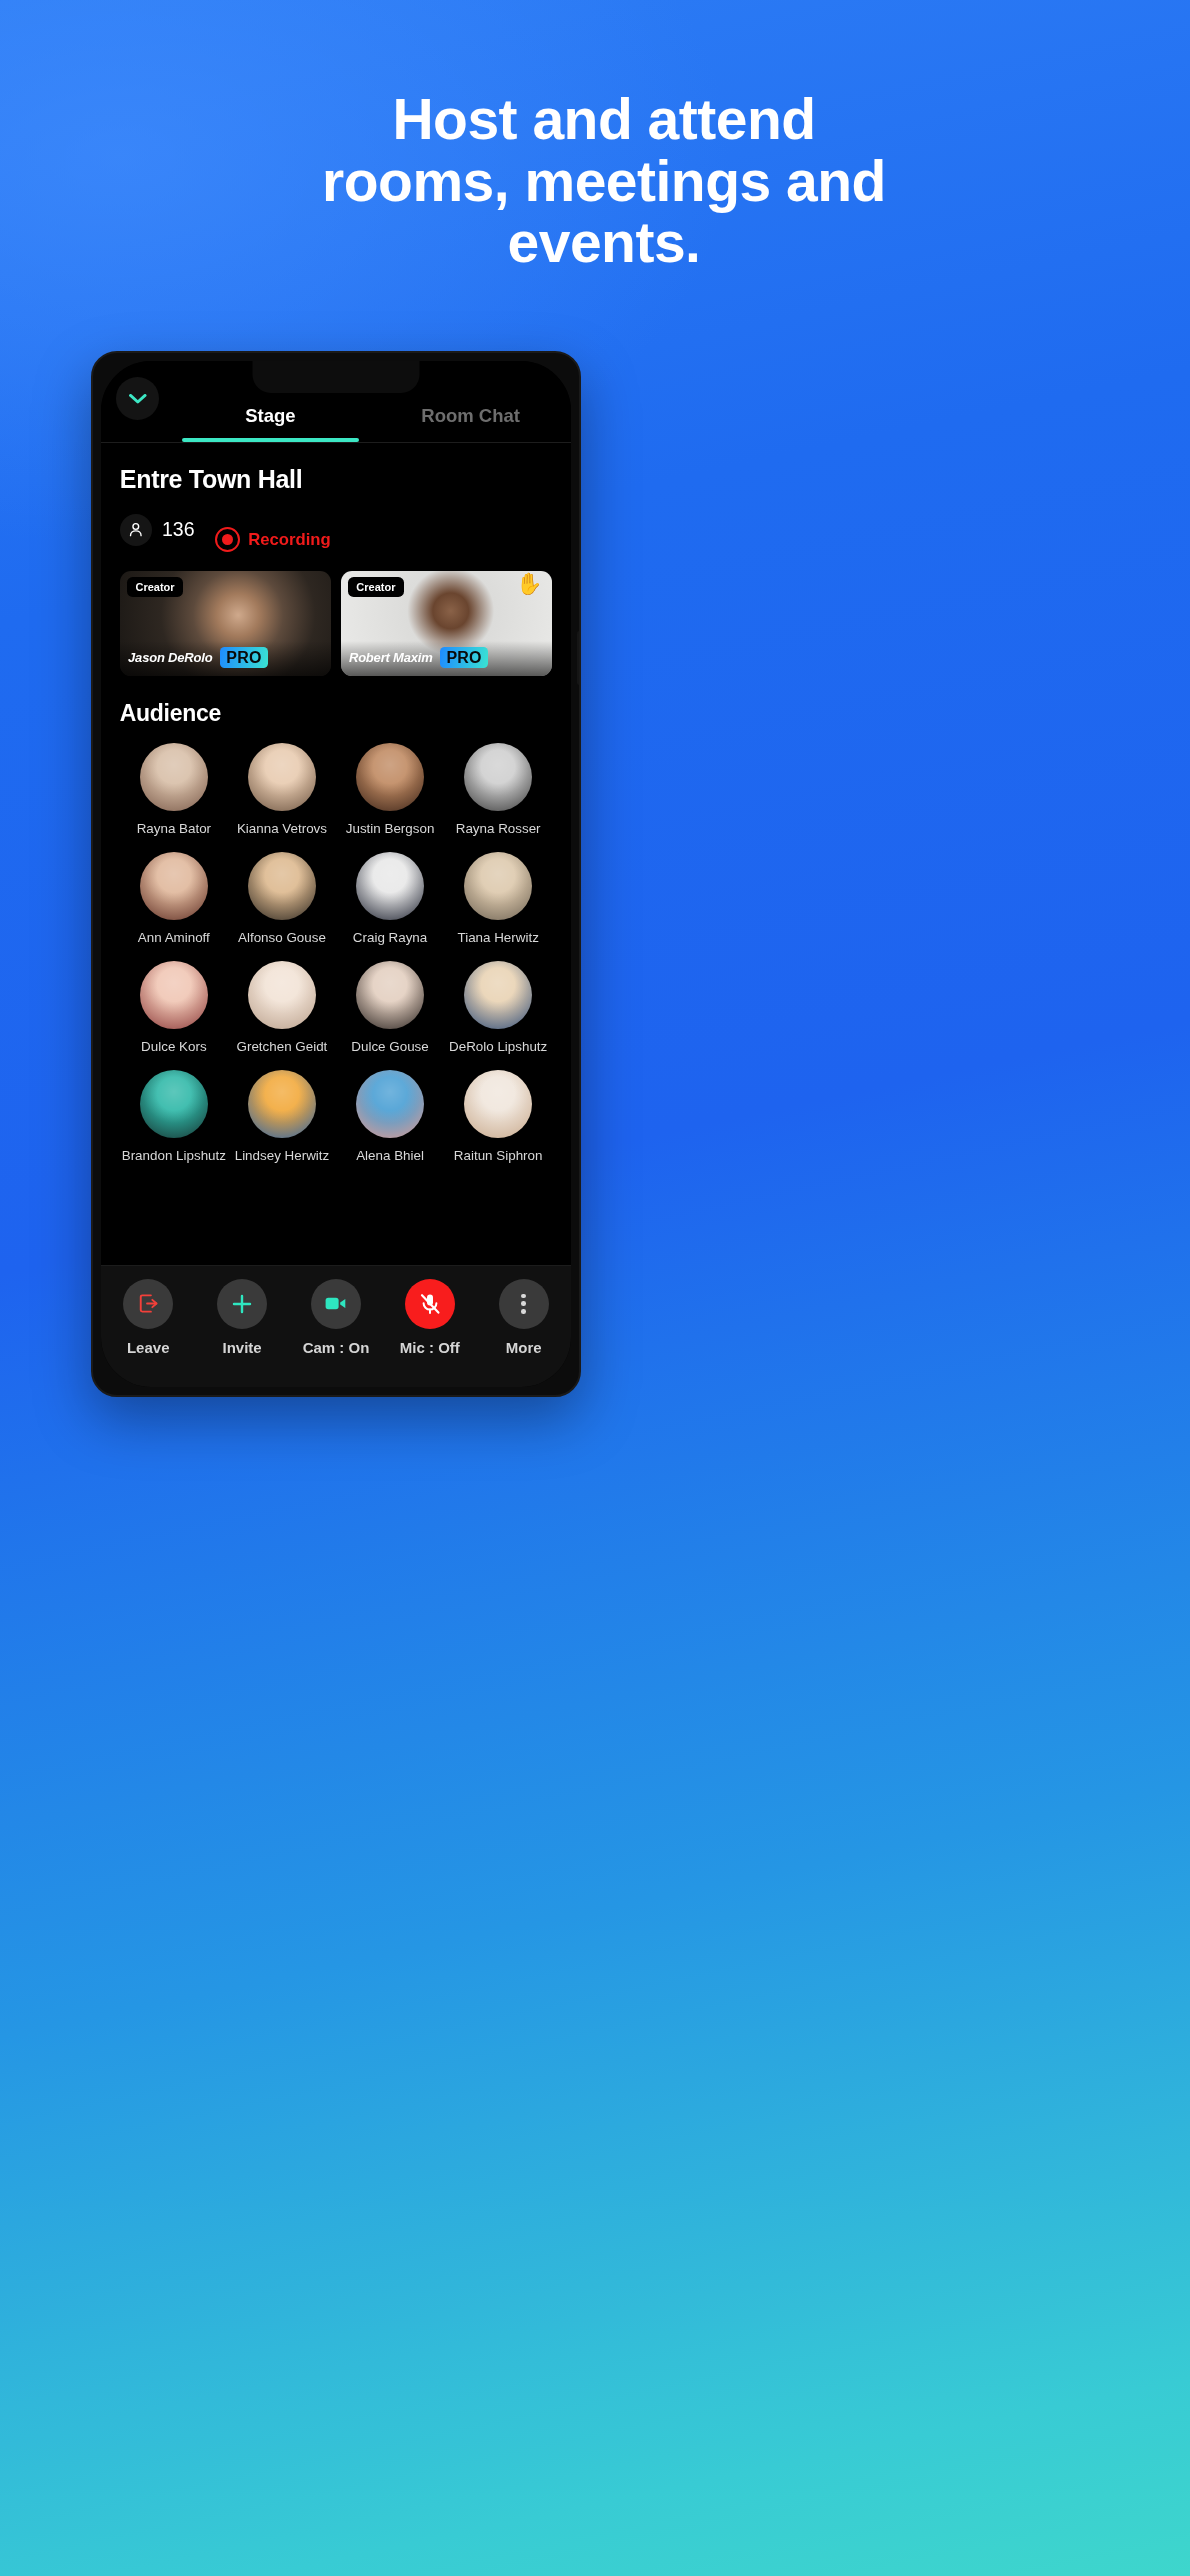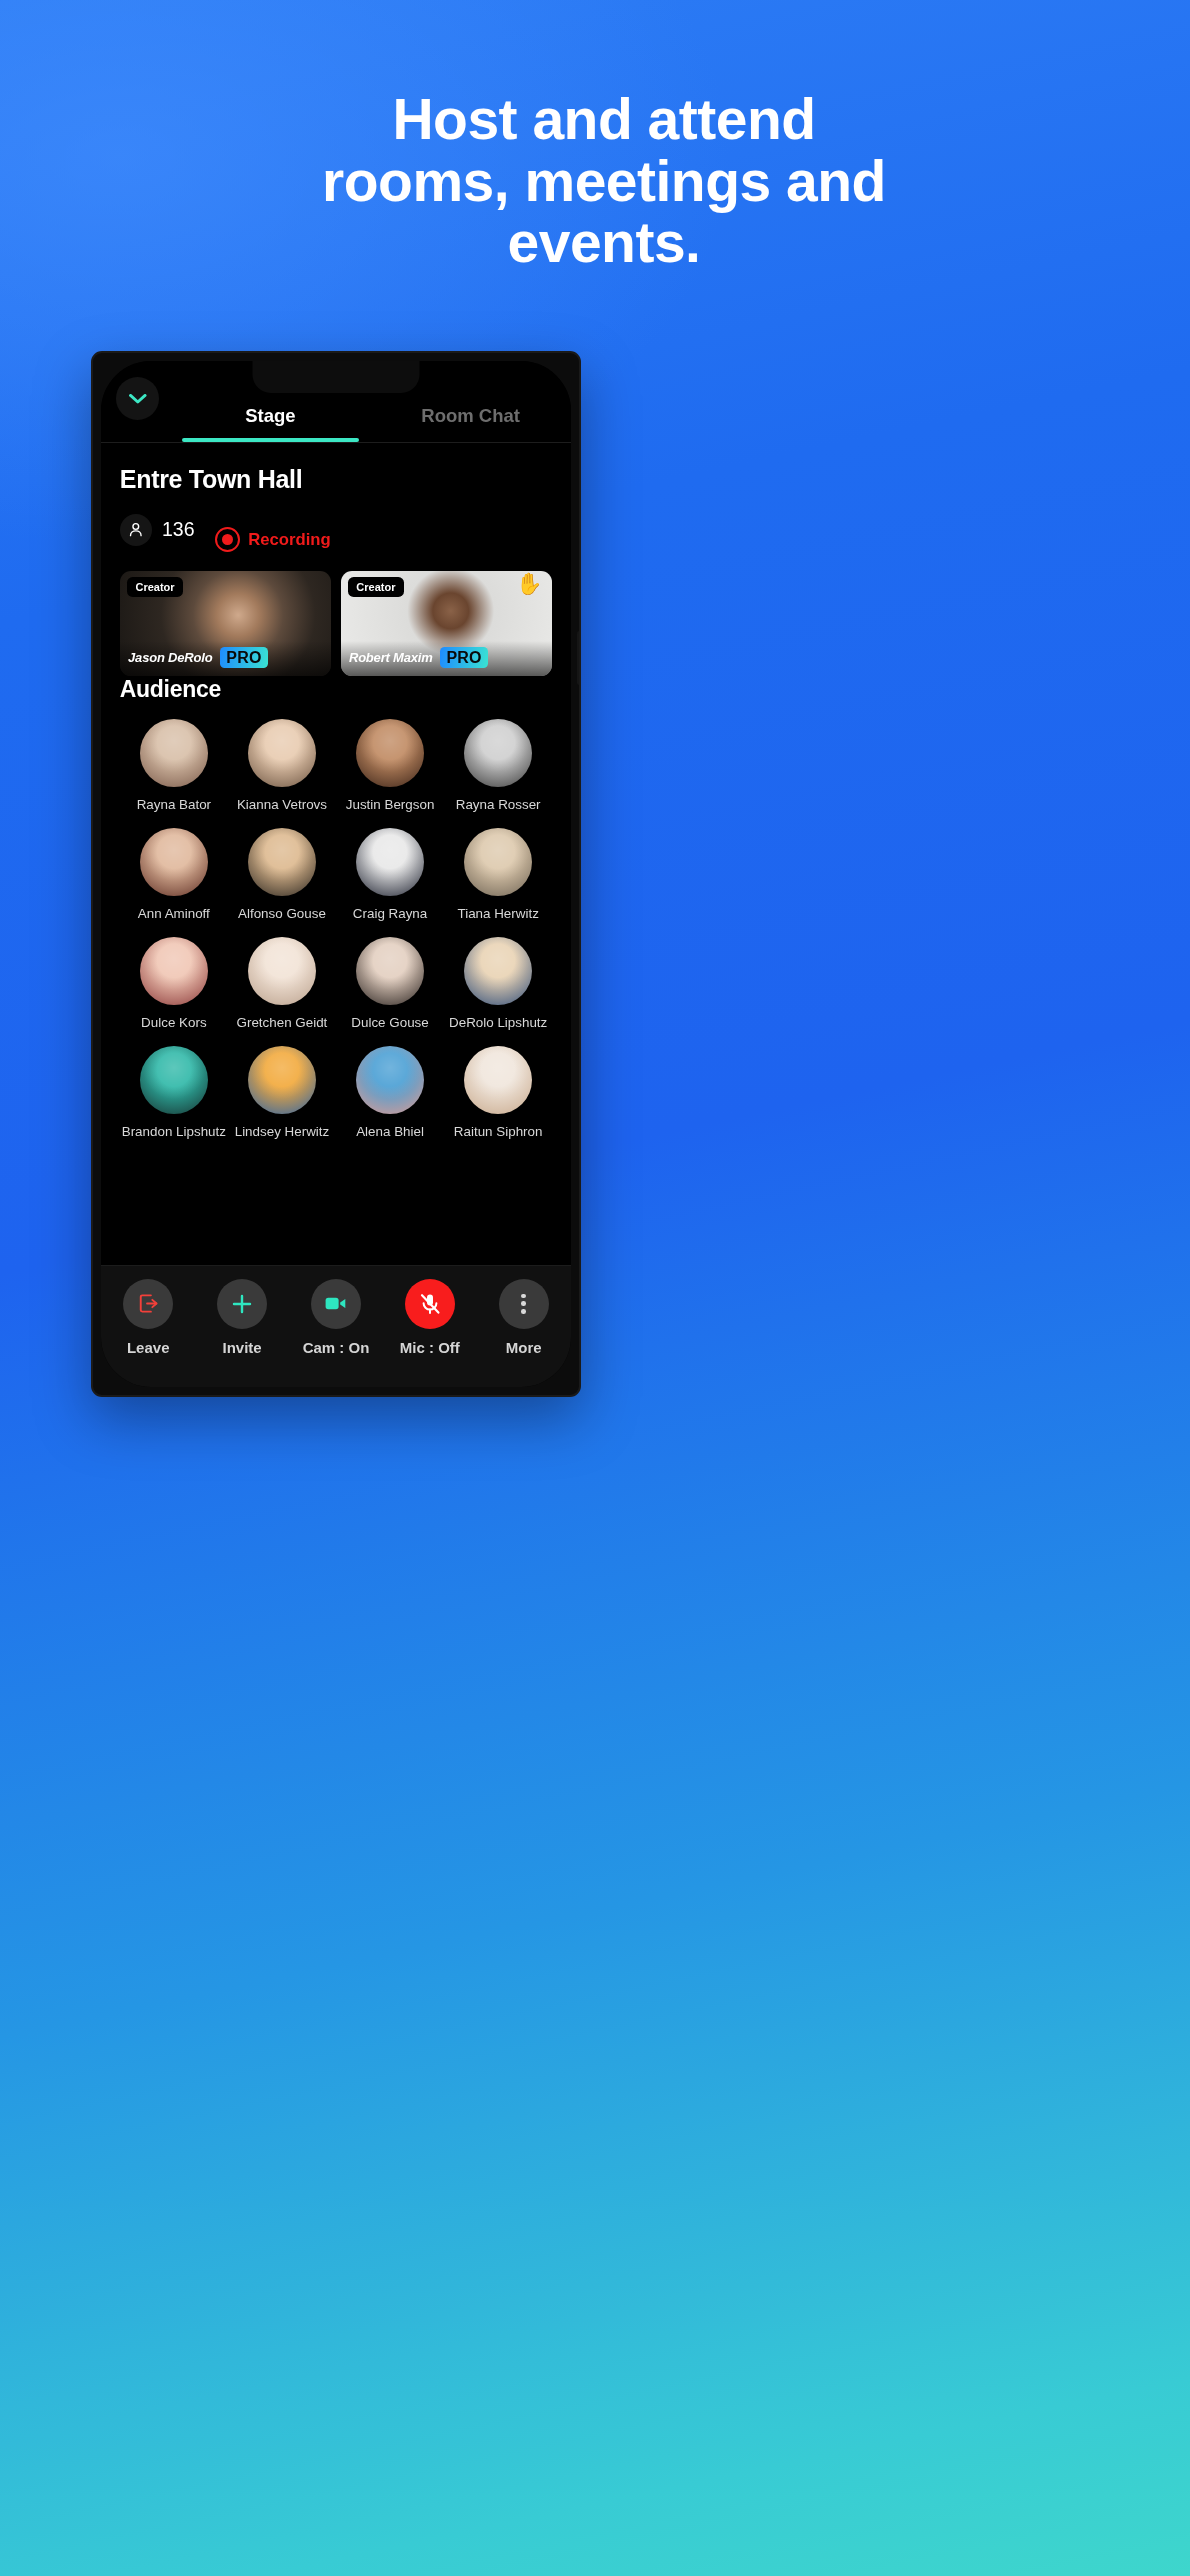--- a/index.html
+++ b/index.html
@@ -28,21 +28,21 @@
     padding: 0 56px;
   }
   .headline span { display: block; }
 
   
   .phone {
     position: absolute;
     left: 91px; top: 351px;
     width: 490px; height: 1046px;
     background: #0c0c0c;
-    border-radius: 11px;
+    border-radius: 26px;
     border: 2.8px solid #1a1a1a;
     box-shadow: 0 22px 56px rgba(0,0,0,0.35);
     overflow: hidden;
   }
   .phone-inner {
     position: absolute; inset: 8.3px;
     background: #000;
     border-radius: 50px;
     overflow: hidden;
     display: flex;
@@ -188,20 +188,21 @@
   .spk-name { color: #fff; font-size: 13px; font-weight: 700; letter-spacing: -0.2px; font-style: italic; }
   .pro {
     font-size: 16px; font-weight: 800; color: #0a0a0a;
     padding: 1.9px 6.5px; border-radius: 4.6px;
     background: linear-gradient(100deg, #1e8bff 0%, #3ae3d2 100%);
     letter-spacing: 0.2px;
   }
 
   
   .aud-title {
+    margin-top: 24px;
     color: #fff;
     font-size: 23px;
     font-weight: 800;
     letter-spacing: -0.3px;
   }
   .aud-grid {
     margin-top: 16.7px;
     display: grid;
     grid-template-columns: repeat(4, 1fr);
     row-gap: 16.7px;

